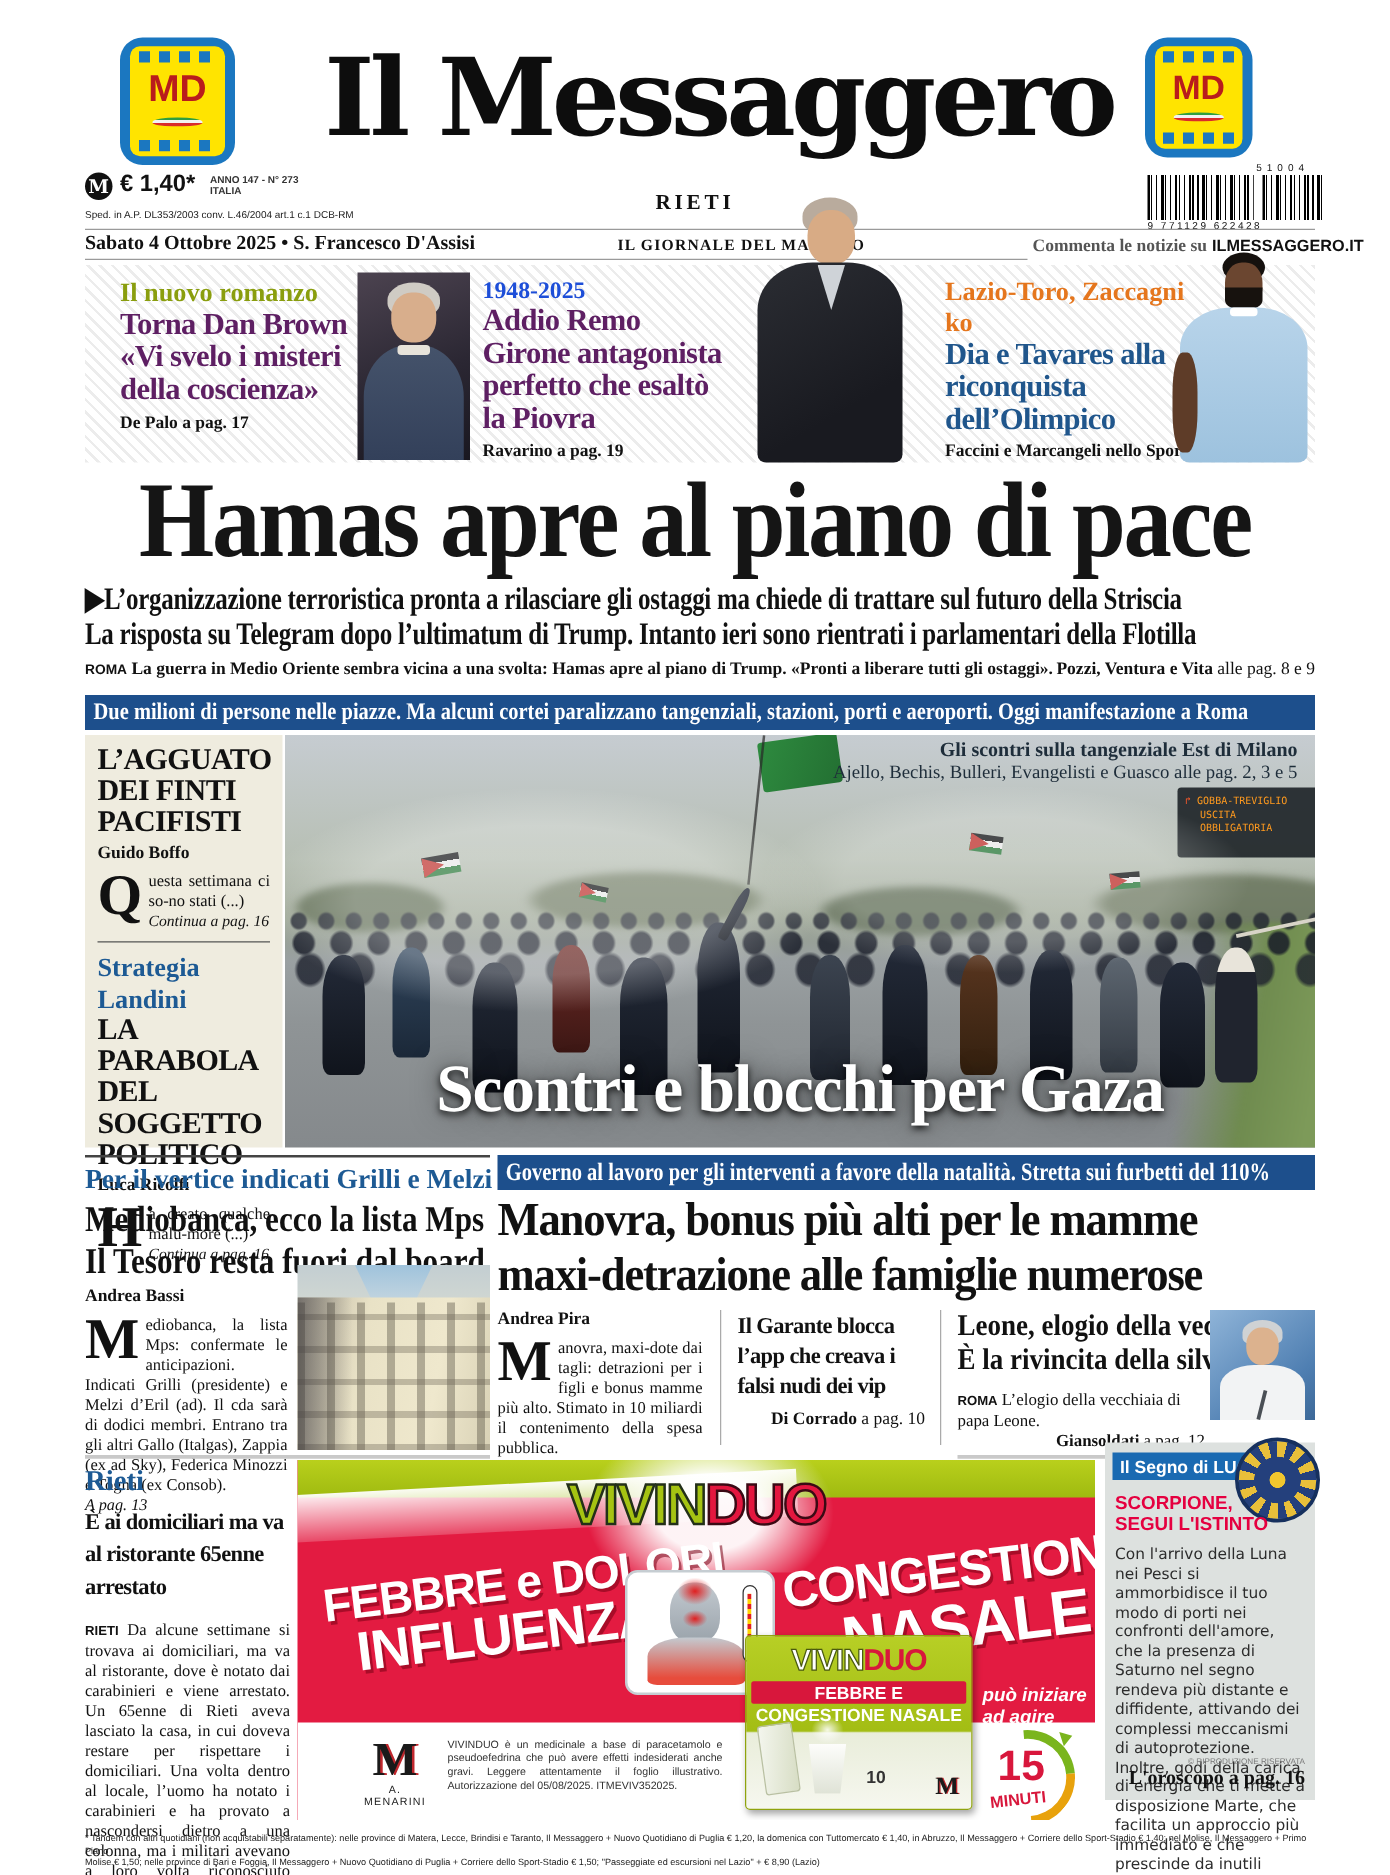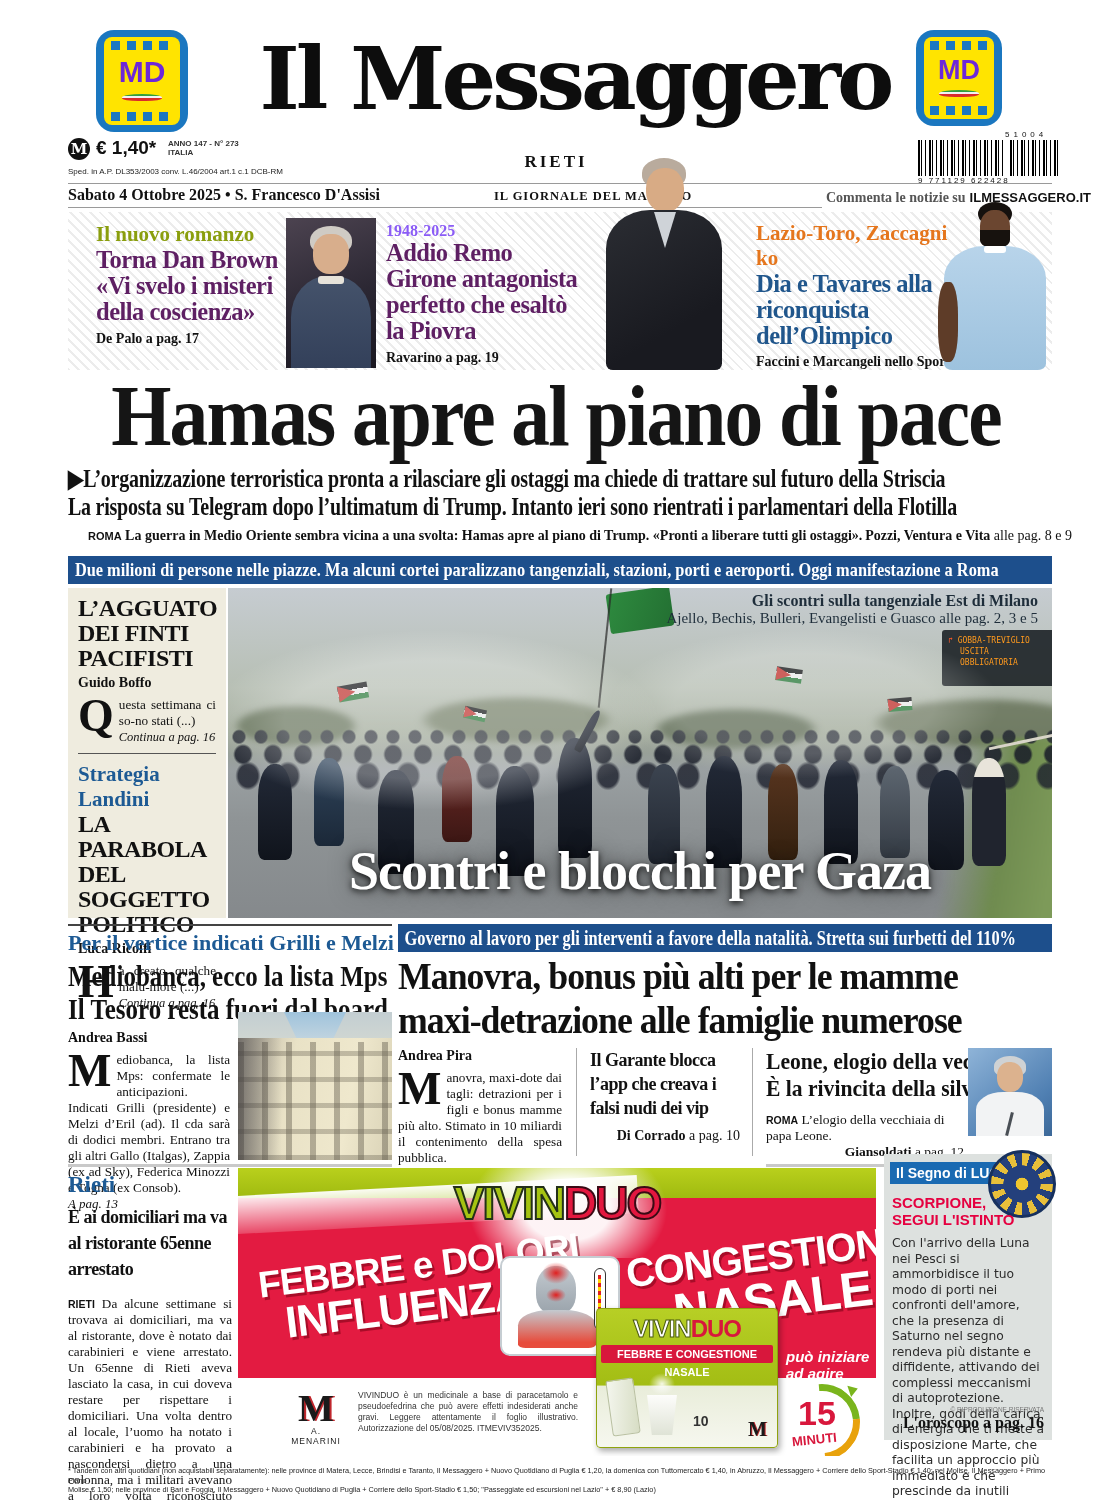--- a/index.html
+++ b/index.html
@@ -17,21 +17,21 @@
   .kicker-blue{color:#1d5a94;font-weight:bold;}
   .pageref{font-style:italic;text-align:left;}
   
   .masthead{font-family:"DejaVu Serif",serif;font-weight:bold;letter-spacing:-4px;}
   
   .md-outer{background:#1b77c0;border-radius:18px;}
   .md-inner{position:absolute;left:8px;right:8px;top:7px;bottom:7px;background:#ffe400;
             border-radius:8px;display:flex;flex-direction:column;justify-content:space-between;align-items:center;}
   .md-spro{height:9px;width:82%;margin-top:4px;background:repeating-linear-gradient(90deg,#1b77c0 0 9px,transparent 9px 16px);}
   .md-sprb{height:9px;width:82%;margin-bottom:4px;background:repeating-linear-gradient(90deg,#1b77c0 0 9px,transparent 9px 16px);}
-  .md-txt{color:#6d28d9;font-family:"Liberation Sans",sans-serif;font-weight:bold;font-size:30px;line-height:26px;}
+  .md-txt{color:#b91c1c;font-family:"Liberation Sans",sans-serif;font-weight:bold;font-size:30px;line-height:26px;}
   .md-swoosh{width:40px;height:7px;border-radius:50% 50% 40% 40%;
              background:linear-gradient(#2f9e41 0 34%,#f2f2f2 34% 64%,#d92b2b 64% 100%);margin-bottom:2px;}
   
   .barcode{background:repeating-linear-gradient(90deg,#000 0 2px,#fff 2px 3px,#000 3px 4px,#fff 4px 7px,#000 7px 8px,#fff 8px 11px);}
   
   .fig{position:absolute;background:linear-gradient(#232a38,#10141c);border-radius:46% 46% 18% 18%/34% 34% 10% 10%;}
   .crowd-row{position:absolute;background-repeat:repeat-x;}
   .pflag{position:absolute;background:linear-gradient(#16181a 0 33%,#e9e9e9 33% 66%,#2c7a3c 66% 100%);}
   .pflag:after{content:"";position:absolute;left:0;top:0;bottom:0;width:58%;
                background:#bf3430;clip-path:polygon(0 0,100% 50%,0 100%);}
@@ -104,21 +104,21 @@
   </div>
 
   <div class="abs" style="left:286px;top:218px;width:90px;height:150px;background:linear-gradient(160deg,#4c4350 0%,#2b2733 55%,#191720 100%);overflow:hidden;">
     <div class="abs" style="left:24px;top:8px;width:42px;height:28px;border-radius:50% 50% 40% 40%;background:#cfcbc4;"></div>
     <div class="abs" style="left:27px;top:16px;width:36px;height:40px;border-radius:45%;background:#d8ae8c;"></div>
     <div class="abs" style="left:5px;top:58px;width:80px;height:92px;border-radius:45% 45% 0 0;background:linear-gradient(#45536b,#33405a);"></div>
     <div class="abs" style="left:32px;top:58px;width:26px;height:8px;background:#e7e3da;border-radius:3px;"></div>
   </div>
 
   <div class="abs" style="left:386px;top:222px;width:200px;height:148px;">
-    <div class="serifB" style="color:#8b5cf6;font-size:16px;">1948-2025</div>
+    <div class="serifB" style="color:#1d4ed8;font-size:19px;">1948-2025</div>
     <div class="serifB" style="color:#5e1f63;font-size:24.5px;line-height:26px;letter-spacing:-0.5px;">Addio Remo Girone antagonista perfetto che esaltò la Piovra</div>
     <div class="serifB" style="font-size:14px;margin-top:6px;">Ravarino a pag. 19</div>
   </div>
 
   <div class="abs" style="left:596px;top:158px;width:132px;height:212px;">
     <div class="abs" style="left:46px;top:0;width:44px;height:30px;border-radius:50% 50% 40% 40%;background:#b9ab9d;"></div>
     <div class="abs" style="left:50px;top:10px;width:38px;height:44px;border-radius:46%;background:#d8ab85;"></div>
     <div class="abs" style="left:10px;top:52px;width:116px;height:160px;border-radius:38% 38% 6% 6%/24% 24% 4% 4%;background:linear-gradient(150deg,#2b2d33 0%,#191a20 70%);"></div>
     <div class="abs" style="left:58px;top:54px;width:22px;height:36px;background:#cfd3d8;clip-path:polygon(0 0,100% 0,50% 100%);"></div>
   </div>
@@ -139,21 +139,21 @@
   </div>
 
   <div class="abs" style="left:50%;top:366px;transform:translateX(-50%) scaleX(0.9);transform-origin:center top;white-space:nowrap;
               font-family:'Liberation Serif',serif;font-weight:bold;font-size:86px;letter-spacing:-2px;color:#151515;">Hamas apre al piano di pace</div>
 
   <div class="abs" style="left:68px;top:464px;width:984px;">
     <span class="fitline serifB" style="font-size:25px;transform:scaleX(0.80);letter-spacing:-0.3px;">▶L’organizzazione terroristica pronta a rilasciare gli ostaggi ma chiede di trattare sul futuro della Striscia</span><br>
     <span class="fitline serifB" style="font-size:25px;transform:scaleX(0.80);letter-spacing:-0.3px;">La risposta su Telegram dopo l’ultimatum di Trump. Intanto ieri sono rientrati i parlamentari della Flotilla</span>
   </div>
 
-  <div class="abs" style="left:68px;top:528px;width:984px;font-size:14px;margin-left:20px;">
+  <div class="abs" style="left:68px;top:528px;width:984px;font-size:14px;">
     <span class="sans" style="font-weight:bold;font-size:11px;">ROMA</span>
     <span class="serifB" style="font-weight:600;">La guerra in Medio Oriente sembra vicina a una svolta: Hamas apre al piano di Trump. «Pronti a liberare tutti gli ostaggi».</span>
     <span style="float:right;">
       <span class="serifB">Pozzi, Ventura e Vita</span>
       <span>alle pag. 8 e 9</span>
     </span>
   </div>
 
   <div class="abs bluebar" style="left:68px;top:556px;width:984px;height:28px;">
     <span class="fitline" style="font-size:19px;transform:scaleX(0.86);padding:3px 0 0 8px;">Due milioni di persone nelle piazze. Ma alcuni cortei paralizzano tangenziali, stazioni, porti e aeroporti. Oggi manifestazione a Roma</span>
@@ -362,21 +362,21 @@
       <div class="sans" style="font-size:8.5px;letter-spacing:1px;color:#1a1a1a;">A. MENARINI</div>
     </div>
     <div class="abs sans just" style="left:120px;top:222px;width:220px;font-size:8.5px;line-height:11px;color:#333;">VIVINDUO è un medicinale a base di paracetamolo e pseudoefedrina che può avere effetti indesiderati anche gravi. Leggere attentamente il foglio illustrativo. Autorizzazione del 05/08/2025. ITMEVIV352025.</div>
 
     <div class="abs" style="left:358px;top:140px;width:180px;height:138px;background:linear-gradient(#b7cf25 0%,#a3bd14 55%,#e9edda 56%,#f6f7ef 100%);
                 border:1px solid #8fa30e;border-radius:4px;box-shadow:2px 3px 6px rgba(0,0,0,.35);">
       <div style="text-align:center;padding-top:6px;font-family:'Liberation Sans',sans-serif;font-weight:bold;font-size:24px;letter-spacing:-1px;">
         <span style="color:#fff;-webkit-text-stroke:1px #4a5a10;">VIVIN</span><span style="color:#d8173c;-webkit-text-stroke:1px #5a0a18;"></span><span style="color:#d8173c;">DUO</span>
       </div>
       <div class="abs" style="left:4px;top:36px;width:172px;height:18px;background:#d8173c;border-radius:2px;
-           color:#fff;font-family:'Liberation Sans',sans-serif;font-weight:bold;font-size:11px;text-align:center;line-height:18px;">FEBBRE E CONGESTIONE NASALE</div>
+           color:#fff;font-family:'Liberation Sans',sans-serif;font-weight:bold;font-size:14px;text-align:center;line-height:18px;">FEBBRE E CONGESTIONE NASALE</div>
       <div class="abs" style="left:12px;top:70px;width:26px;height:54px;background:linear-gradient(100deg,#f4f6ee,#d7ddc4);border:1px solid #b9c0a2;border-radius:3px;transform:rotate(-8deg);"></div>
       <div class="abs" style="left:48px;top:86px;width:34px;height:40px;background:linear-gradient(#fdfdfb,#dfe3d6);clip-path:polygon(6% 0,94% 0,80% 100%,20% 100%);"></div>
       <div class="abs" style="left:52px;top:64px;width:26px;height:22px;background:radial-gradient(rgba(255,255,255,.9),transparent 70%);"></div>
       <div class="abs sans" style="left:96px;top:104px;font-weight:bold;font-size:14px;color:#333;">10</div>
       <div class="abs" style="right:10px;bottom:6px;font-family:'Liberation Serif',serif;font-weight:bold;font-size:20px;color:#1a1a1a;text-shadow:1px 0 #c0272d;">M</div>
     </div>
 
     <div class="abs" style="left:548px;top:180px;width:92px;font-family:'Liberation Sans',sans-serif;font-weight:bold;font-style:italic;
                 font-size:15px;line-height:17px;color:#fff;">può iniziare ad agire dopo</div>
     <div class="abs" style="left:544px;top:216px;width:86px;height:68px;">

